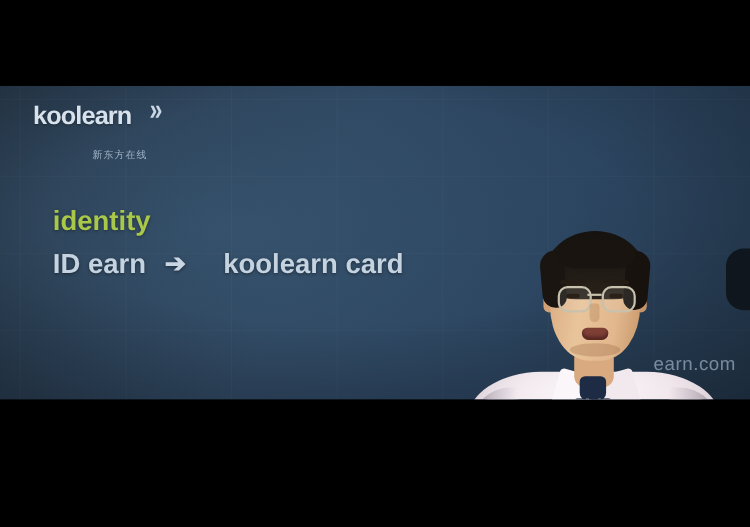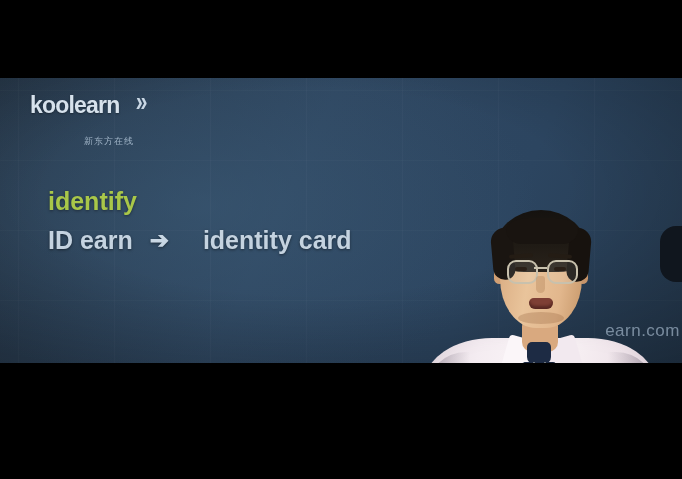--- a/index.html
+++ b/index.html
@@ -137,21 +137,21 @@
     width: 22px;
     height: 56px;
     background: #10161e;
     border-radius: 16px 0 0 16px;
     z-index: 30;
   }
 
   
   #watermark {
     position: absolute;
-    right: 2px;
+    right: 13px;
     bottom: 22px;
     font-size: 17px;
     letter-spacing: 0.5px;
     color: rgba(176,196,214,0.62);
     z-index: 26;
     white-space: nowrap;
   }
 
   
   #presenter {
@@ -361,27 +361,27 @@
     <div id="backdrop-vignette"></div>
 
     <div id="logo">
       <div id="logo-word">koolearn</div>
       <div id="logo-chevron">»</div>
       <div id="logo-cn">新东方在线</div>
     </div>
 
     <div id="slide-text">
       <div class="slide-line">
-        <span class="kw">identify</span>
+        <span class="kw">identity</span>
       </div>
       <div class="slide-line">
         <span class="term">ID earn</span>
         <span class="arrow">➔</span>
         <span class="gap-small"></span>
-        <span class="term">identity card</span>
+        <span class="term">koolearn card</span>
       </div>
     </div>
 
     <div id="watermark">earn.com</div>
 
     <div id="edge-tab"></div>
 
   </div>
 </div>
 

